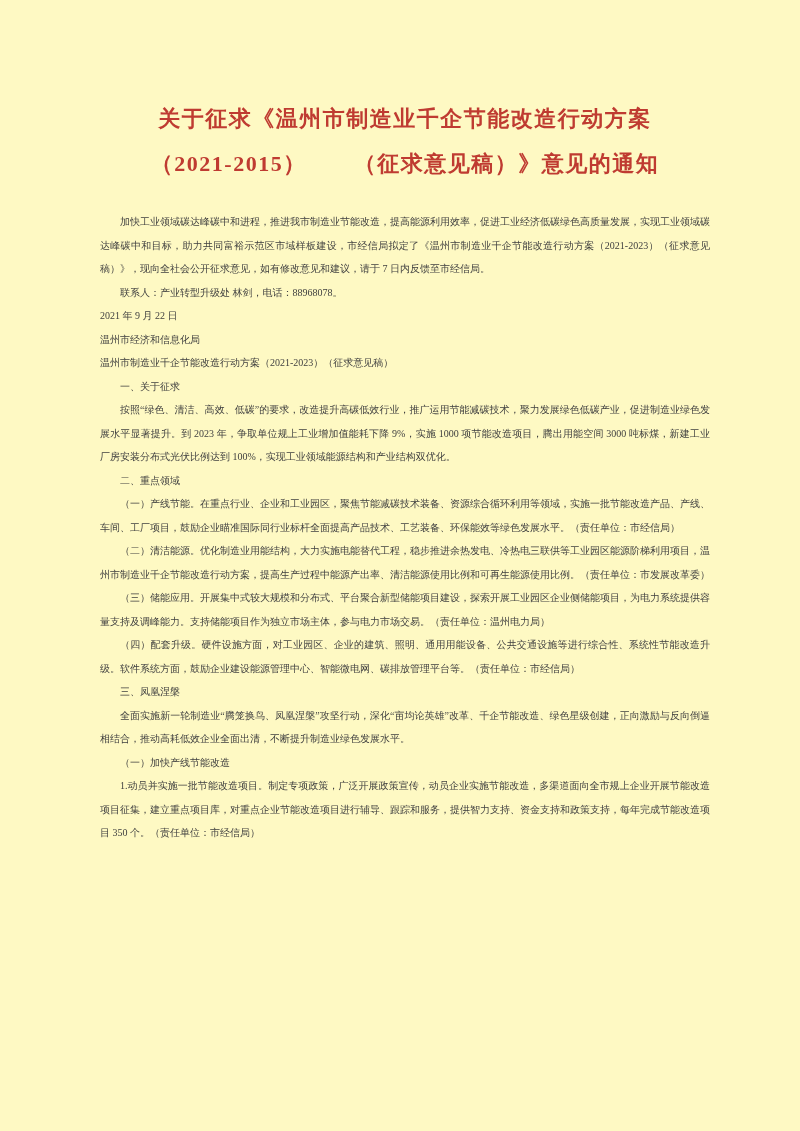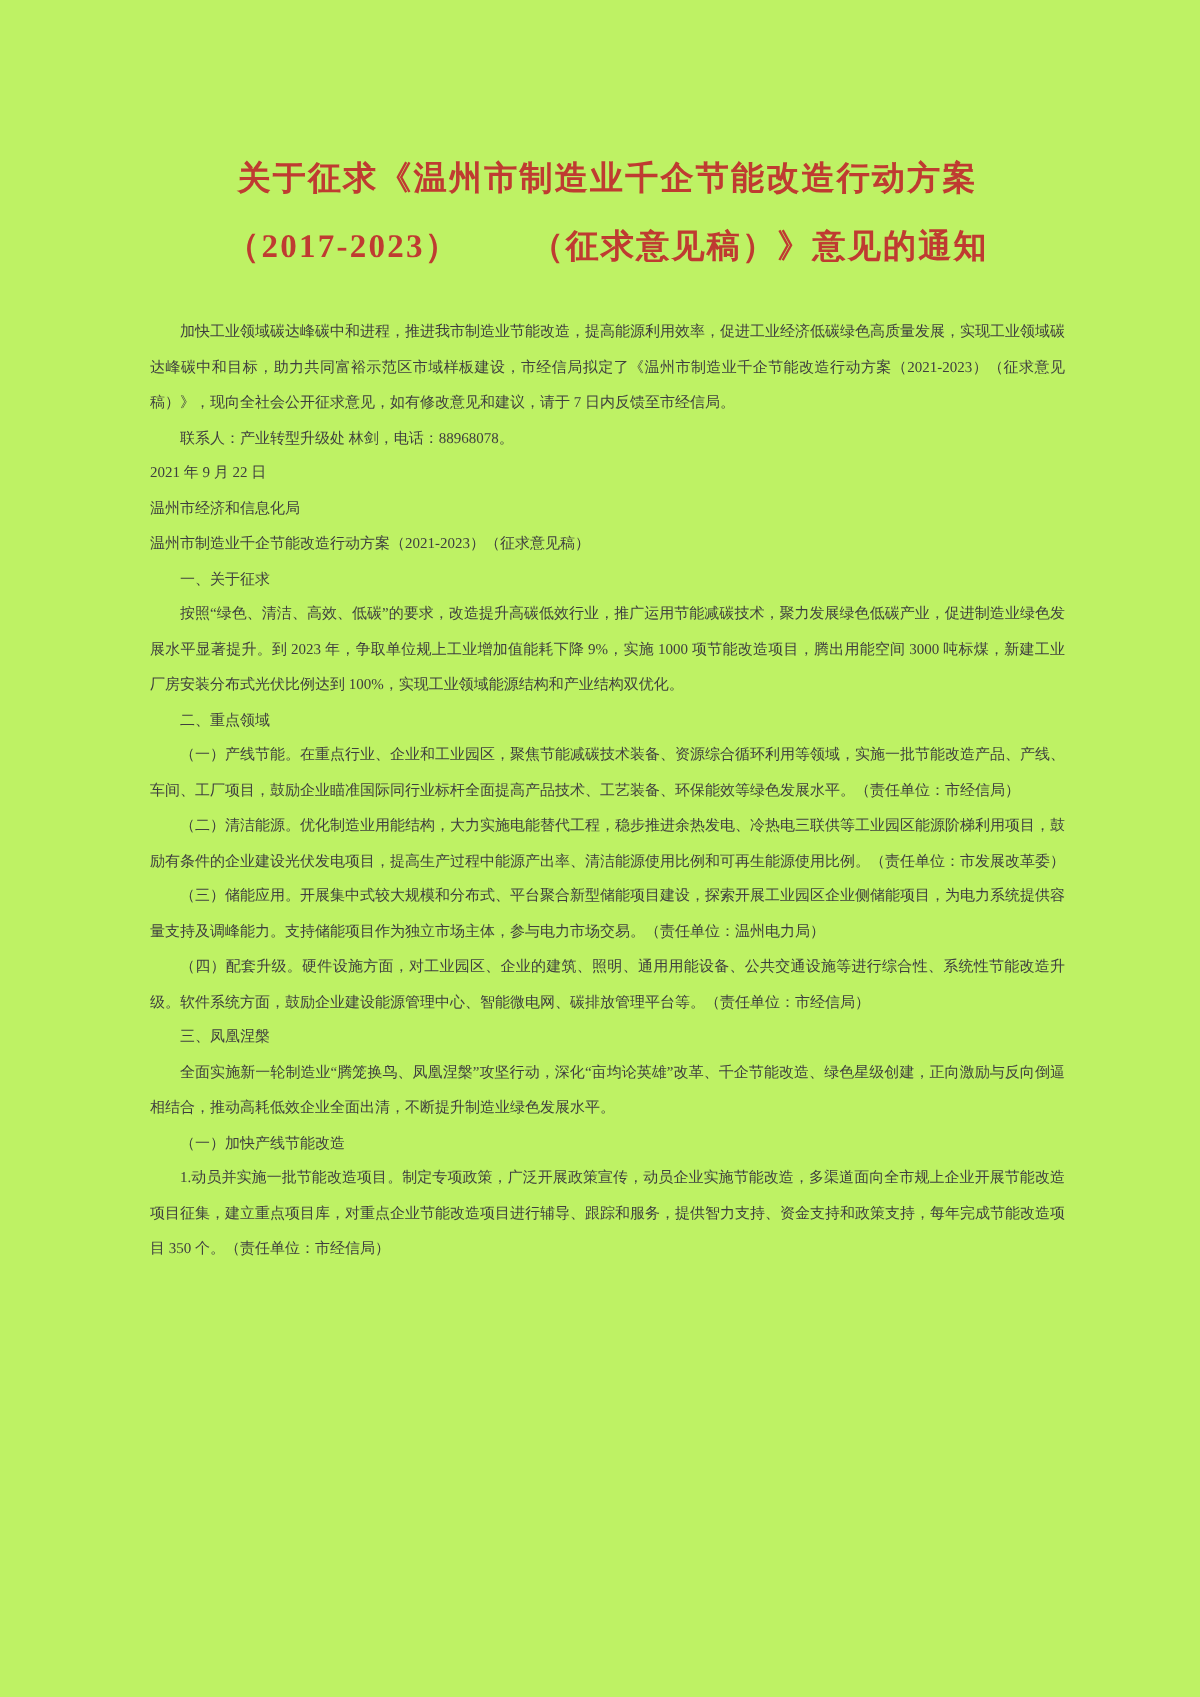--- a/index.html
+++ b/index.html
@@ -5,21 +5,21 @@
   html, body {
     margin: 0;
     padding: 0;
     background: #ffffff;
   }
   .page {
     position: relative;
     width: 800px;
     height: 1131px;
     margin: 0 auto;
-    background: #bef264;
+    background: #fef9c3;
     box-sizing: border-box;
     padding: 96px 90px 0 100px;
     font-family: "Liberation Serif", "DejaVu Serif", serif;
     color: #3f3f3f;
     overflow: hidden;
   }
   .doc-title {
     color: #bf3b31;
     font-weight: bold;
     font-size: 22px;
@@ -46,37 +46,37 @@
     padding-right: 30px;
   }
 </style>
 </head>
 <body>
 
 <div class="page">
 
   <div class="doc-title">
     <div>关于征求《温州市制造业千企节能改造行动方案</div>
-    <div>（2017-2023）　　（征求意见稿）》意见的通知</div>
+    <div>（2021-2015）　　（征求意见稿）》意见的通知</div>
   </div>
 
   <div class="body-text">
     <p class="para">加快工业领域碳达峰碳中和进程，推进我市制造业节能改造，提高能源利用效率，促进工业经济低碳绿色高质量发展，实现工业领域碳达峰碳中和目标，助力共同富裕示范区市域样板建设，市经信局拟定了《温州市制造业千企节能改造行动方案（2021-2023）（征求意见稿）》，现向全社会公开征求意见，如有修改意见和建议，请于 7 日内反馈至市经信局。</p>
     <p class="para">联系人：产业转型升级处 林剑，电话：88968078。</p>
     <p class="para right">2021 年 9 月 22 日</p>
     <p class="para right">温州市经济和信息化局</p>
 
     <p class="para center">温州市制造业千企节能改造行动方案（2021-2023）（征求意见稿）</p>
 
     <p class="para">一、关于征求</p>
     <p class="para">按照“绿色、清洁、高效、低碳”的要求，改造提升高碳低效行业，推广运用节能减碳技术，聚力发展绿色低碳产业，促进制造业绿色发展水平显著提升。到 2023 年，争取单位规上工业增加值能耗下降 9%，实施 1000 项节能改造项目，腾出用能空间 3000 吨标煤，新建工业厂房安装分布式光伏比例达到 100%，实现工业领域能源结构和产业结构双优化。</p>
 
     <p class="para">二、重点领域</p>
     <p class="para">（一）产线节能。在重点行业、企业和工业园区，聚焦节能减碳技术装备、资源综合循环利用等领域，实施一批节能改造产品、产线、车间、工厂项目，鼓励企业瞄准国际同行业标杆全面提高产品技术、工艺装备、环保能效等绿色发展水平。（责任单位：市经信局）</p>
-    <p class="para">（二）清洁能源。优化制造业用能结构，大力实施电能替代工程，稳步推进余热发电、冷热电三联供等工业园区能源阶梯利用项目，鼓励有条件的企业建设光伏发电项目，提高生产过程中能源产出率、清洁能源使用比例和可再生能源使用比例。（责任单位：市发展改革委）</p>
+    <p class="para">（二）清洁能源。优化制造业用能结构，大力实施电能替代工程，稳步推进余热发电、冷热电三联供等工业园区能源阶梯利用项目，温州市制造业千企节能改造行动方案，提高生产过程中能源产出率、清洁能源使用比例和可再生能源使用比例。（责任单位：市发展改革委）</p>
     <p class="para">（三）储能应用。开展集中式较大规模和分布式、平台聚合新型储能项目建设，探索开展工业园区企业侧储能项目，为电力系统提供容量支持及调峰能力。支持储能项目作为独立市场主体，参与电力市场交易。（责任单位：温州电力局）</p>
     <p class="para">（四）配套升级。硬件设施方面，对工业园区、企业的建筑、照明、通用用能设备、公共交通设施等进行综合性、系统性节能改造升级。软件系统方面，鼓励企业建设能源管理中心、智能微电网、碳排放管理平台等。（责任单位：市经信局）</p>
 
     <p class="para">三、凤凰涅槃</p>
     <p class="para">全面实施新一轮制造业“腾笼换鸟、凤凰涅槃”攻坚行动，深化“亩均论英雄”改革、千企节能改造、绿色星级创建，正向激励与反向倒逼相结合，推动高耗低效企业全面出清，不断提升制造业绿色发展水平。</p>
 
     <p class="para">（一）加快产线节能改造</p>
     <p class="para">1.动员并实施一批节能改造项目。制定专项政策，广泛开展政策宣传，动员企业实施节能改造，多渠道面向全市规上企业开展节能改造项目征集，建立重点项目库，对重点企业节能改造项目进行辅导、跟踪和服务，提供智力支持、资金支持和政策支持，每年完成节能改造项目 350 个。（责任单位：市经信局）</p>
   </div>
 

